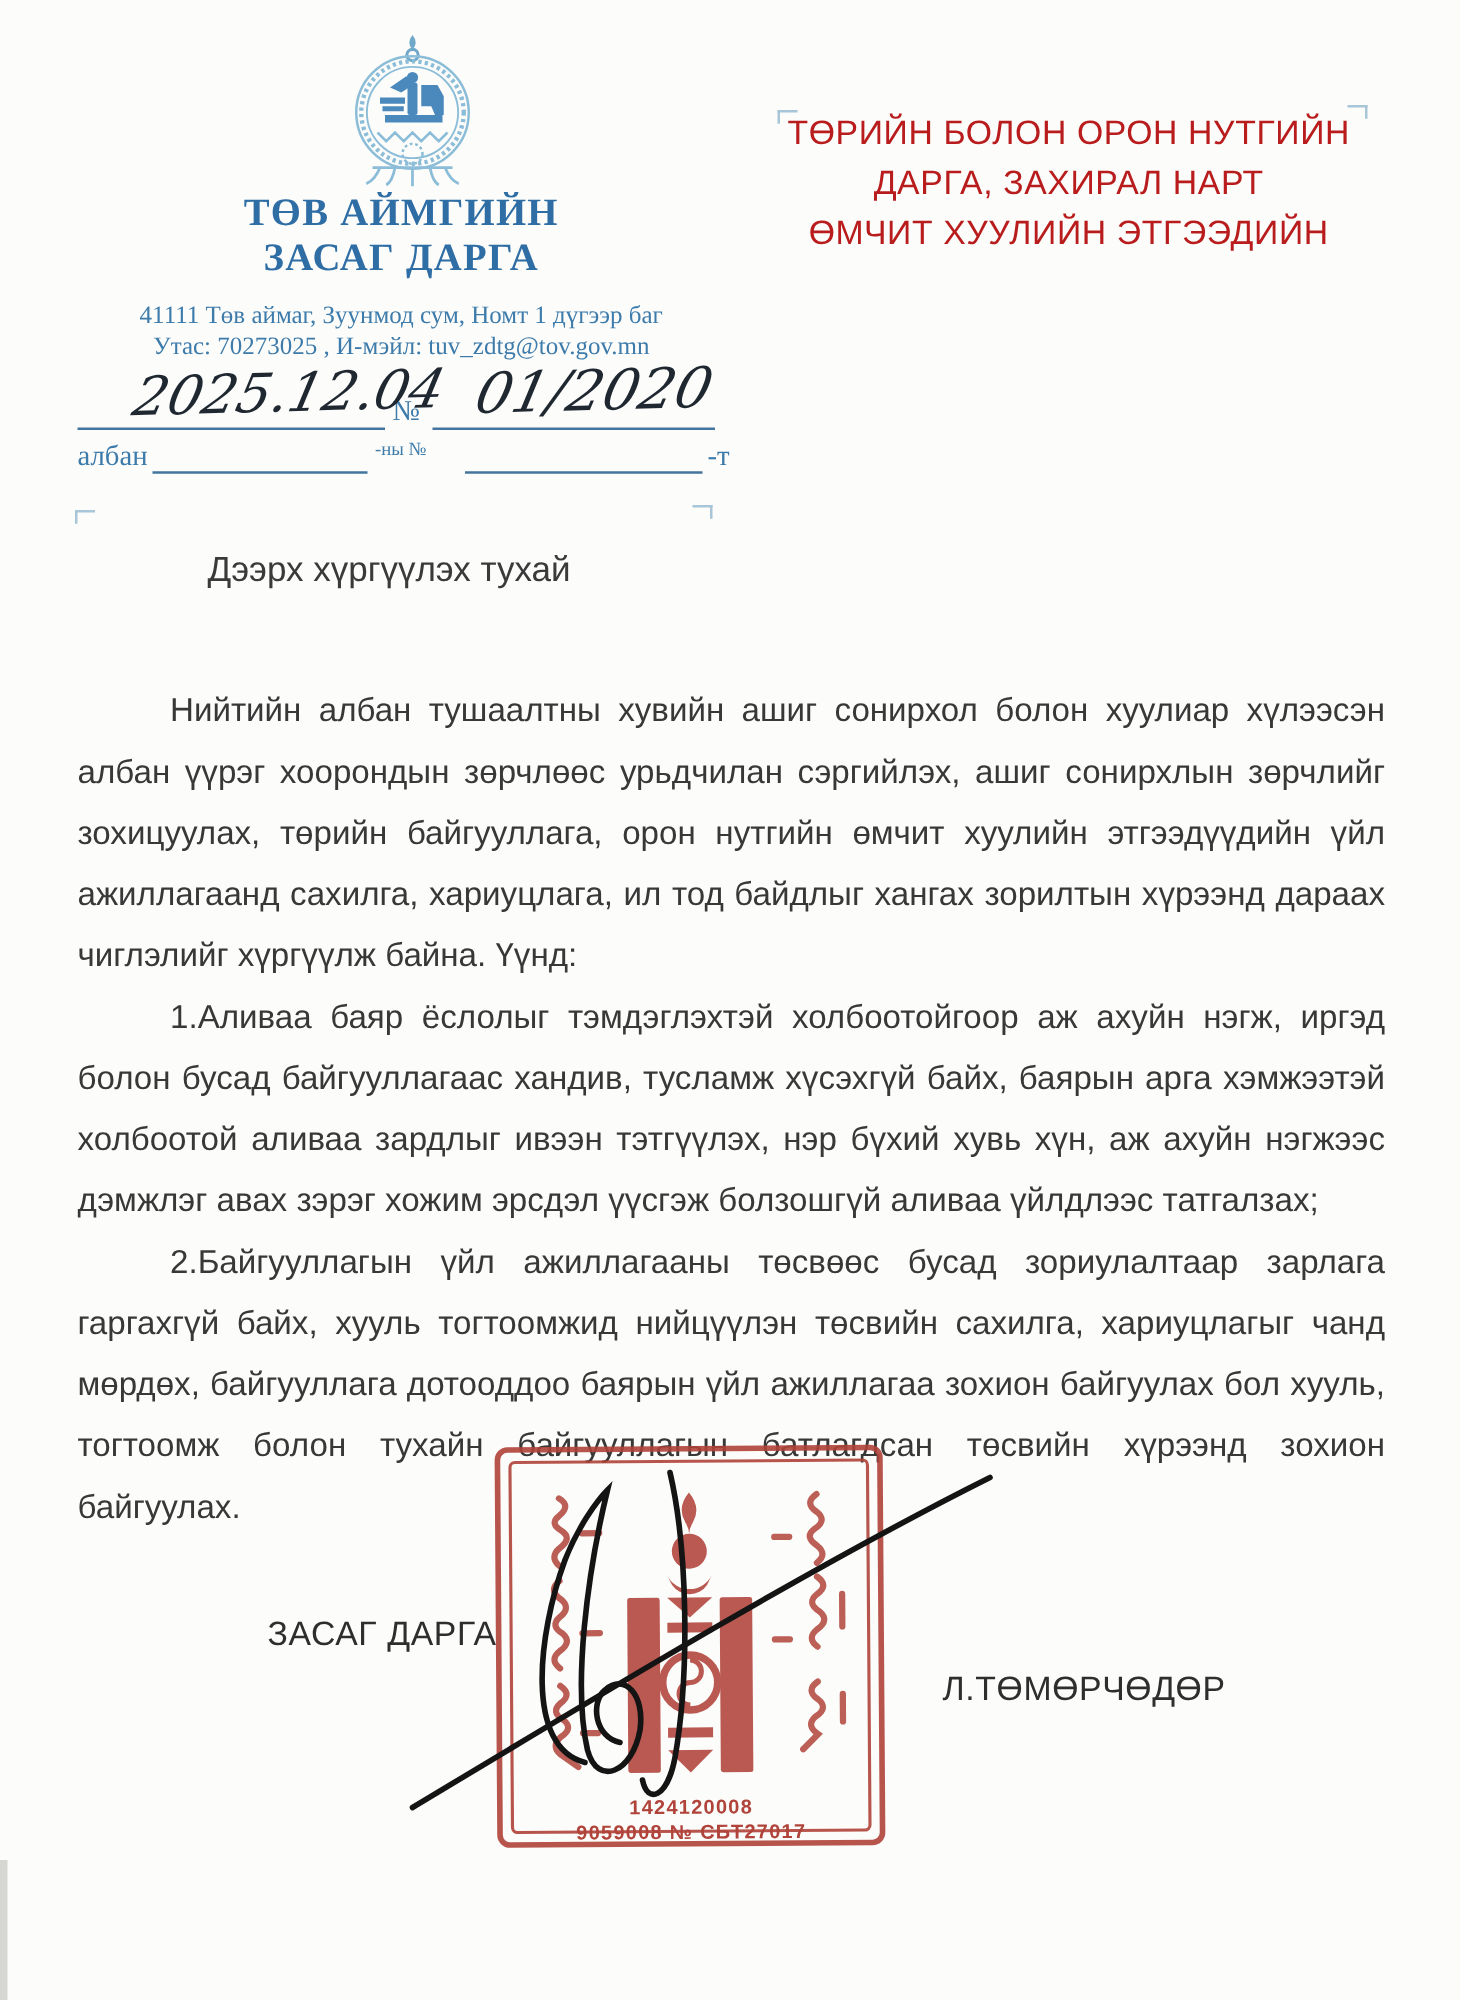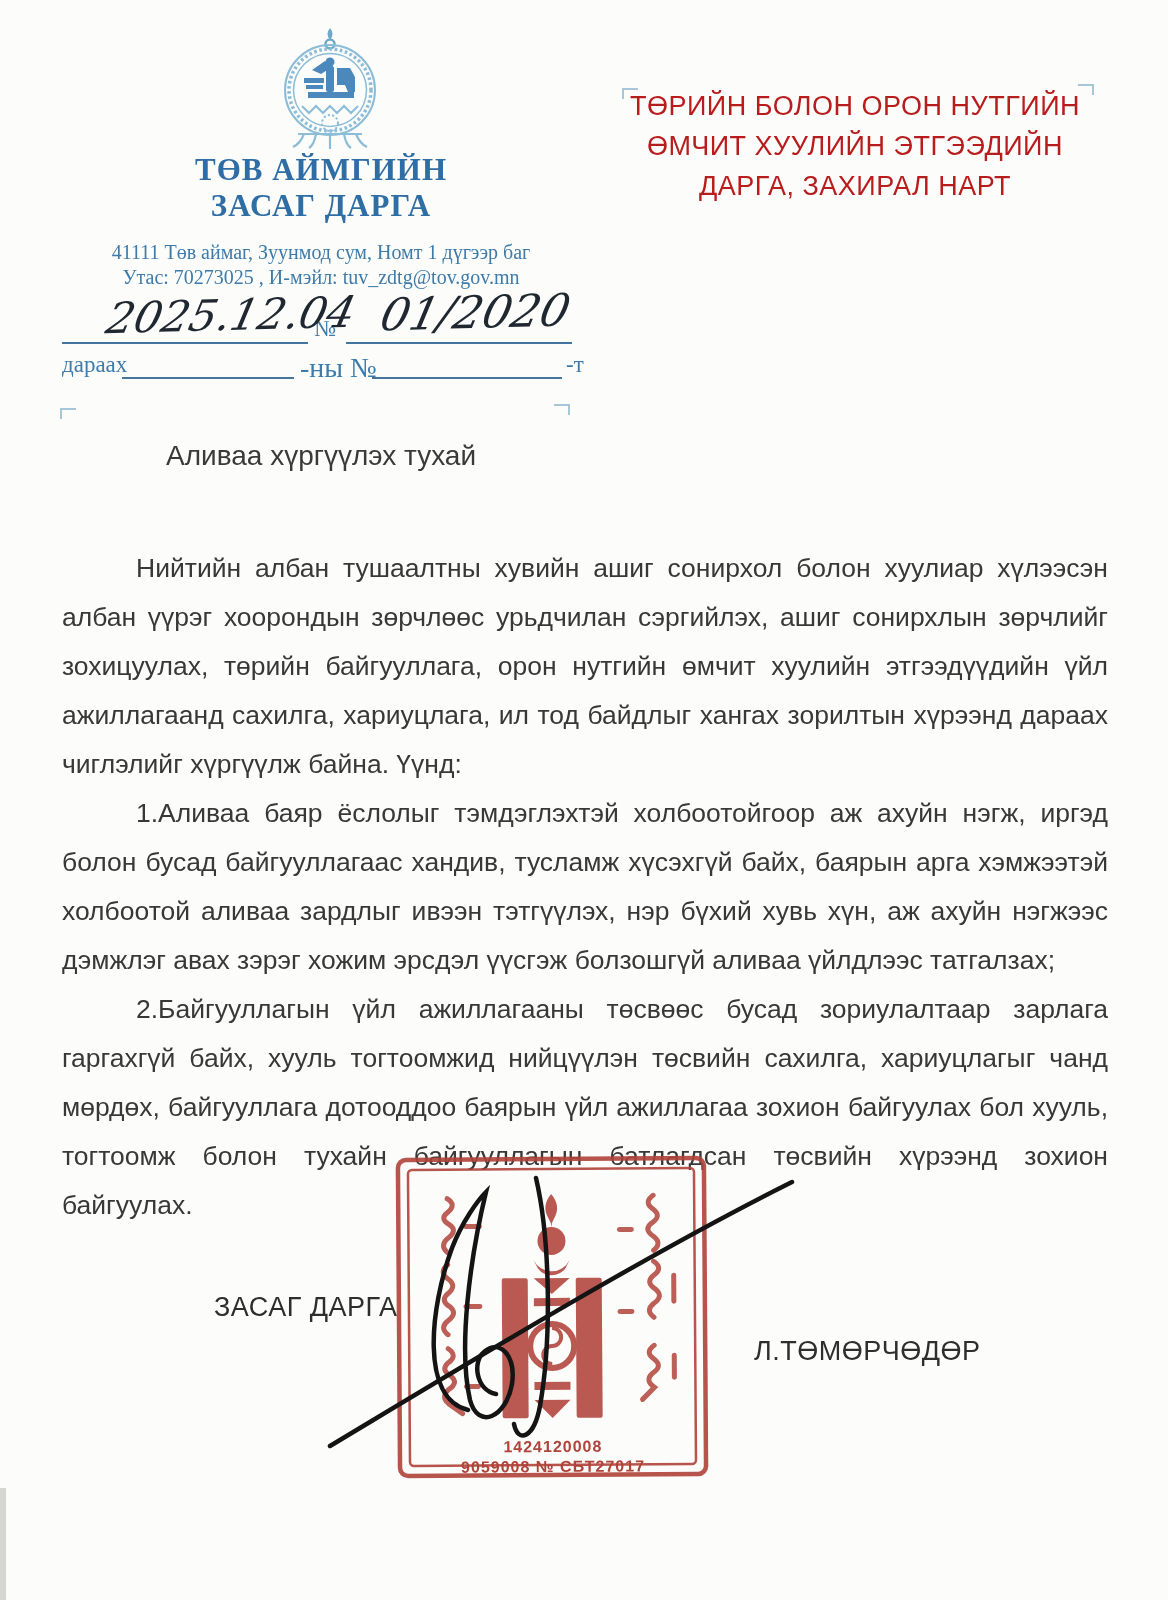--- a/index.html
+++ b/index.html
@@ -97,40 +97,40 @@
   </div>
   <div class="org-address">
     <div>41111 Төв аймаг, Зуунмод сум, Номт 1 дүгээр баг</div>
     <div>Утас: 70273025 , И-мэйл: tuv_zdtg@tov.gov.mn</div>
   </div>
 
   <div class="bracket tl" style="left:622px; top:88px;"></div>
   <div class="bracket tr" style="left:1078px; top:84px;"></div>
   <div class="recipient">
     <div>ТӨРИЙН БОЛОН ОРОН НУТГИЙН</div>
+    <div>ДАРГА, ЗАХИРАЛ НАРТ</div>
     <div>ӨМЧИТ ХУУЛИЙН ЭТГЭЭДИЙН</div>
-    <div>ДАРГА, ЗАХИРАЛ НАРТ</div>
   </div>
 
   <div class="ref-line" style="left:62px; top:342px; width:246px;"></div>
   <span class="blue-label" style="left:314px; top:316px; font-size:23px;">№</span>
   <div class="ref-line" style="left:346px; top:342px; width:226px;"></div>
 
   <span class="handwriting" style="left:108px; top:290px; font-size:43px;">2025.12.04</span>
   <span class="handwriting" style="left:382px; top:286px; font-size:45px;">01/2020</span>
 
-  <span class="blue-label" style="left:62px; top:352px; font-size:23px;">дараах</span>
+  <span class="blue-label" style="left:62px; top:352px; font-size:23px;">албан</span>
   <div class="ref-line" style="left:122px; top:377px; width:172px;"></div>
-  <span class="blue-label" style="left:300px; top:352px; font-size:28px;">-ны №</span>
+  <span class="blue-label" style="left:300px; top:352px; font-size:15px;">-ны №</span>
   <div class="ref-line" style="left:372px; top:377px; width:190px;"></div>
   <span class="blue-label" style="left:566px; top:352px; font-size:23px;">-т</span>
 
   <div class="bracket tl" style="left:60px; top:408px;"></div>
   <div class="bracket tr" style="left:554px; top:404px;"></div>
-  <div class="subject">Аливаа хүргүүлэх тухай</div>
+  <div class="subject">Дээрх хүргүүлэх тухай</div>
 
   <div class="body-text">
     <p>Нийтийн албан тушаалтны хувийн ашиг сонирхол болон хуулиар хүлээсэн албан үүрэг хоорондын зөрчлөөс урьдчилан сэргийлэх, ашиг сонирхлын зөрчлийг зохицуулах, төрийн байгууллага, орон нутгийн өмчит хуулийн этгээдүүдийн үйл ажиллагаанд сахилга, хариуцлага, ил тод байдлыг хангах зорилтын хүрээнд дараах чиглэлийг хүргүүлж байна. Үүнд:</p>
     <p>1.Аливаа баяр ёслолыг тэмдэглэхтэй холбоотойгоор аж ахуйн нэгж, иргэд болон бусад байгууллагаас хандив, тусламж хүсэхгүй байх, баярын арга хэмжээтэй холбоотой аливаа зардлыг ивээн тэтгүүлэх, нэр бүхий хувь хүн, аж ахуйн нэгжээс дэмжлэг авах зэрэг хожим эрсдэл үүсгэж болзошгүй аливаа үйлдлээс татгалзах;</p>
     <p>2.Байгууллагын үйл ажиллагааны төсвөөс бусад зориулалтаар зарлага гаргахгүй байх, хууль тогтоомжид нийцүүлэн төсвийн сахилга, хариуцлагыг чанд мөрдөх, байгууллага дотооддоо баярын үйл ажиллагаа зохион байгуулах бол хууль, тогтоомж болон тухайн байгууллагын батлагдсан төсвийн хүрээнд зохион байгуулах.</p>
   </div>
 
   <div class="sig-title">ЗАСАГ ДАРГА</div>
   <div class="sig-name">Л.ТӨМӨРЧӨДӨР</div>
 

